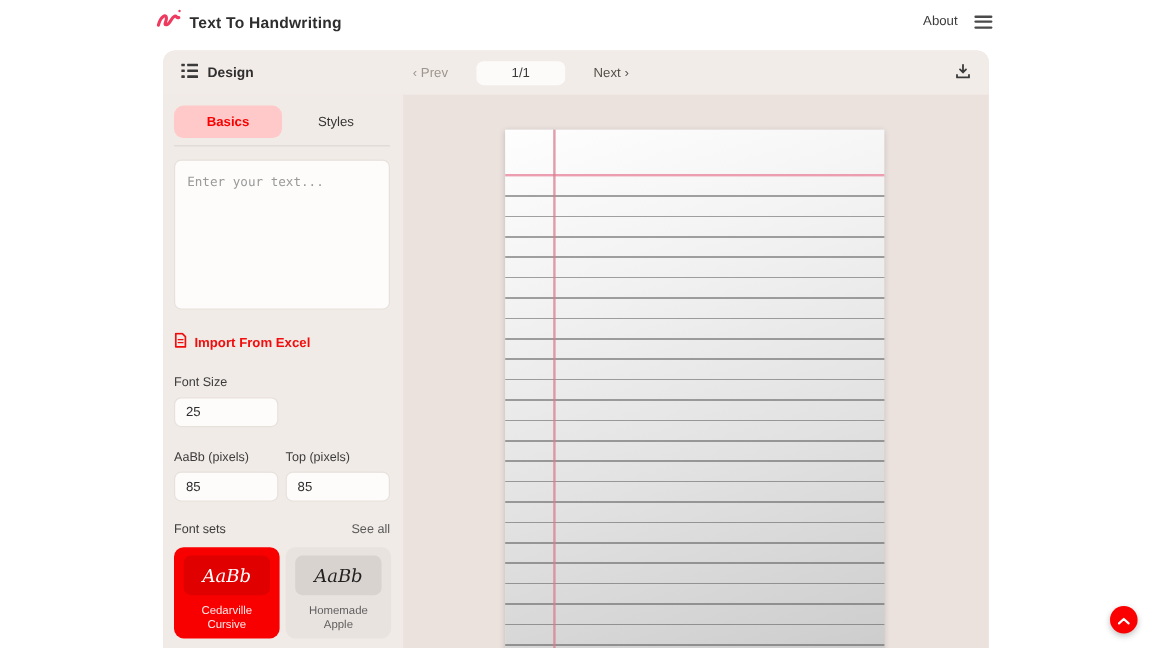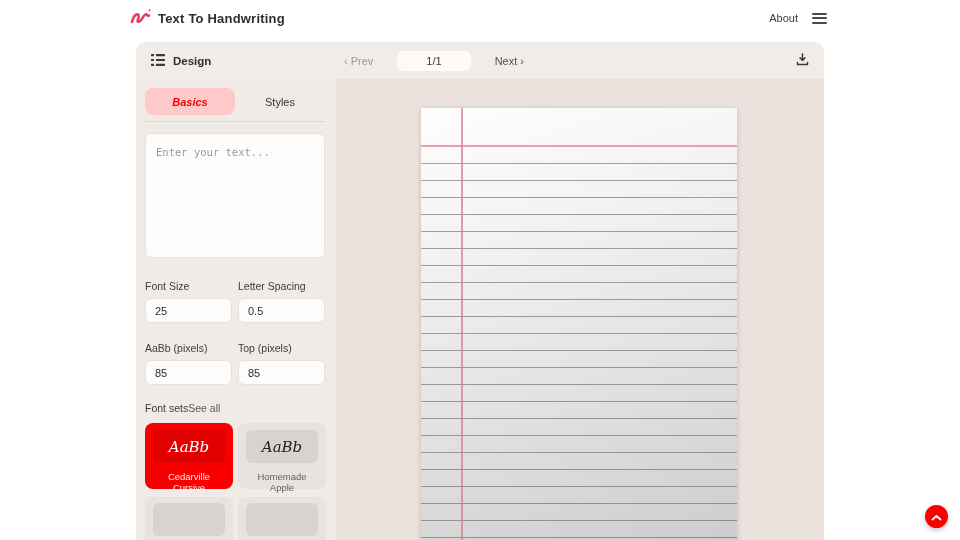--- a/index.html
+++ b/index.html
@@ -37,21 +37,21 @@
 
   
   .content { display:flex; height:461px; }
   .sidebar { width:200px; background:#f0ebe7; padding:9px 11px 0 9px; overflow:hidden; }
   .canvas  { position:relative; flex:1; background:#ebe2de; }
 
   
   .tabs { display:grid; grid-template-columns:1fr 1fr; height:27px; }
   .tab { display:flex; align-items:center; justify-content:center; font-size:11px;
          border-radius:8px; cursor:pointer; }
-  .tab.active { background:#ffc9c9; color:#fa0000; font-weight:700;font-style:italic; }
+  .tab.active { background:#ffc9c9; color:#fa0000; font-weight:700; }
   .tab.inactive { color:#333333; }
   .tab-divider { height:1px; background:rgba(0,0,0,.08); margin-top:6px; }
 
   
   .text-input { width:180px; height:125px; margin-top:11px; resize:none;
                 background:#fdfcfb; border:1px solid #e7e1dc; border-radius:6px;
                 padding:12px 10px; font-family:"DejaVu Sans Mono", monospace;
                 font-size:10.5px; color:#333; }
   .text-input::placeholder { color:#9a9a9a; }
 
@@ -60,25 +60,25 @@
   .import-label { font-size:11px; font-weight:700; color:#f20d0d; }
 
   
   .field-grid { display:grid; grid-template-columns:87px 87px; column-gap:6px; margin-top:18px; }
   .field-label { font-size:10.5px; color:#3c3c3c; margin-bottom:6px; }
   .field-input { width:100%; height:25px; background:#fdfcfb; border:1px solid #e7e1dc;
                  border-radius:6px; font-size:11px; color:#2e2e2e; padding:0 9px;
                  font-family:inherit; }
 
   
-  .fontsets-head { margin-top:17px; display:flex; align-items:center; justify-content:flex-start; }
+  .fontsets-head { margin-top:17px; display:flex; align-items:center; justify-content:space-between; }
   .fontsets-label { font-size:10.5px; color:#3c3c3c; }
   .see-all { font-size:10.5px; color:#5a5a5a; cursor:pointer; }
   .cards { display:grid; grid-template-columns:88px 88px; column-gap:5px; row-gap:8px; margin-top:9px; }
-  .font-card { height:66px; border-radius:8px; padding:7px 8px 0 8px; cursor:pointer; }
+  .font-card { height:76px; border-radius:8px; padding:7px 8px 0 8px; cursor:pointer; }
   .font-card.selected { background:#f80000; }
   .font-card.normal   { background:#e9e3e0; }
   .swatch { height:33px; border-radius:6px; display:flex; align-items:center; justify-content:center; }
   .font-card.selected .swatch { background:#e00000; }
   .font-card.normal   .swatch { background:#d9d3d0; }
   .sample { font-family:"DejaVu Serif", serif; font-style:italic; font-size:15px; }
   .font-card.selected .sample { color:#ffffff; }
   .font-card.normal   .sample { color:#222222; }
   .card-name { margin-top:8px; text-align:center; font-size:9.5px; }
   .font-card.selected .card-name { color:#ffe9e9; }
@@ -166,30 +166,35 @@
       <aside class="sidebar">
 
         <div class="tabs">
           <div class="tab active">Basics</div>
           <div class="tab inactive">Styles</div>
         </div>
         <div class="tab-divider"></div>
 
         <textarea class="text-input" placeholder="Enter your text..." style=""></textarea>
 
+        <div class="import-row">
+          <span>
+            <svg width="11" height="13" viewBox="0 0 11 13">
+              <path d="M1.5 1 L7 1 L9.5 3.5 L9.5 12 L1.5 12 Z" fill="none" stroke="#f20d0d" stroke-width="1.4" stroke-linejoin="round"></path>
+              <path d="M3.5 6 H7.5 M3.5 8.5 H7.5" stroke="#f20d0d" stroke-width="1.1" stroke-linecap="round"></path>
+            </svg>
+          </span>
+          <span class="import-label">Import From Excel</span>
+        </div>
 
         
         <div class="field-grid">
           <div>
             <div class="field-label">Font Size</div>
             <input class="field-input" value="25" style="">
-          </div>
-          <div>
-            <div class="field-label">Letter Spacing</div>
-            <input class="field-input" value="0.5" style="">
           </div>
         </div>
 
         
         <div class="field-grid" style="margin-top:19px;">
           <div>
             <div class="field-label">AaBb (pixels)</div>
             <input class="field-input" value="85" style="">
           </div>
           <div>

